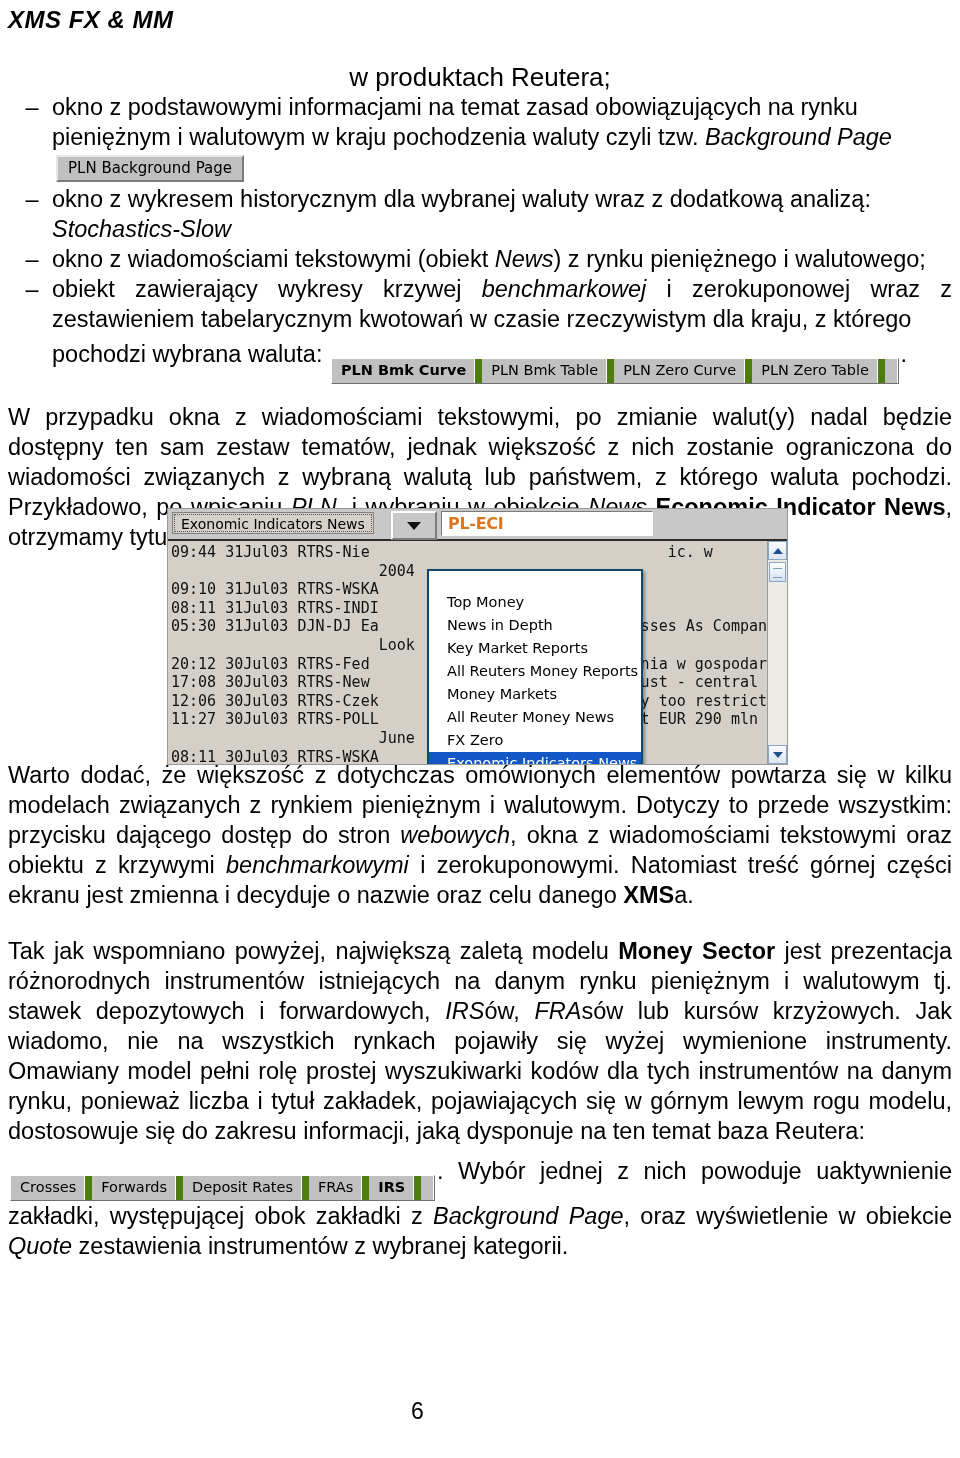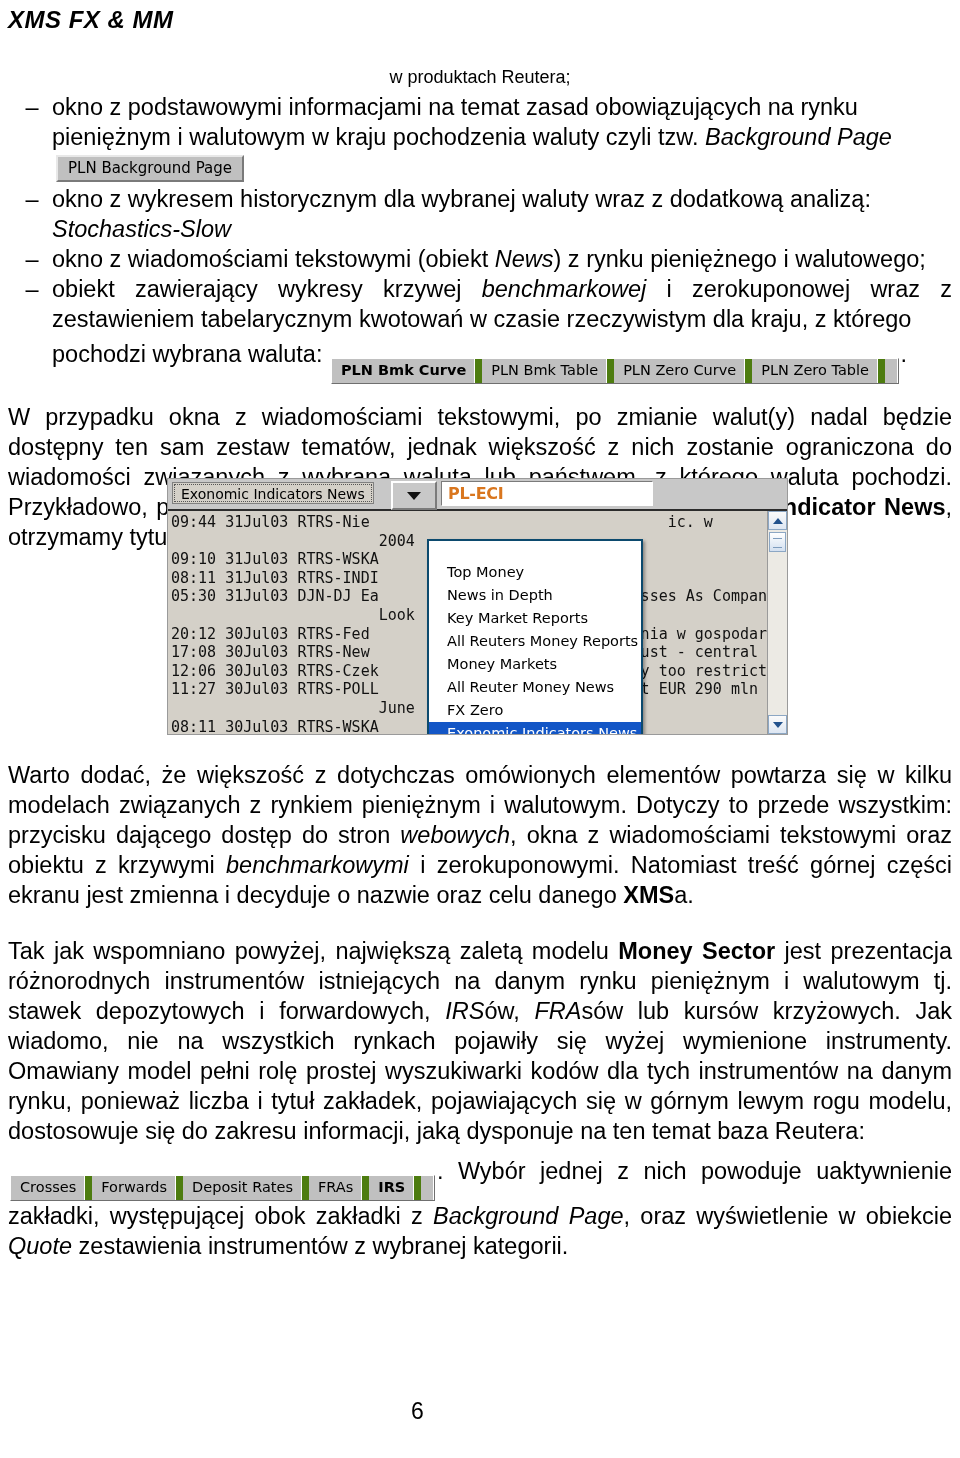--- a/index.html
+++ b/index.html
@@ -65,21 +65,21 @@
     box-sizing: border-box;
   }
   .bullet-body {
     flex: 1 1 auto;
     font-size: 23.5px;
     line-height: 30px;
     text-align: justify;
   }
   .bullet-body > .lastline { text-align: left; }
 
-  .center-line { text-align: center; font-size: 18px; line-height: 30px; margin: 0; }
+  .center-line { text-align: center; font-size: 26px; line-height: 30px; margin: 0; }
 
   i, .ital { font-style: italic; }
   b, .bold { font-weight: bold; }
   .spacer-18 { height: 18px; }
   .spacer-26 { height: 26px; }
 
   
   .ui-shot {
     display: inline-block;
     vertical-align: middle;
@@ -123,21 +123,21 @@
     box-shadow: inset -1px 0 0 #ffffff;
     color: #000;
   }
   .tabstrip .tab.sel { font-weight: bold; }
   .tabstrip .tab.endcap { padding: 3px 4px; border-right: none; }
 
   
   .newswin {
     position: absolute;
     left: 167px;
-    top: 478px;
+    top: 508px;
     width: 619px;
     height: 255px;
     background: #c4b5fd;
     border: 1px solid #9a9a9a;
     font-family: "DejaVu Sans Mono", monospace;
   }
   .newswin-toolbar {
     position: relative;
     height: 30px;
     background: #c8c8c8;

